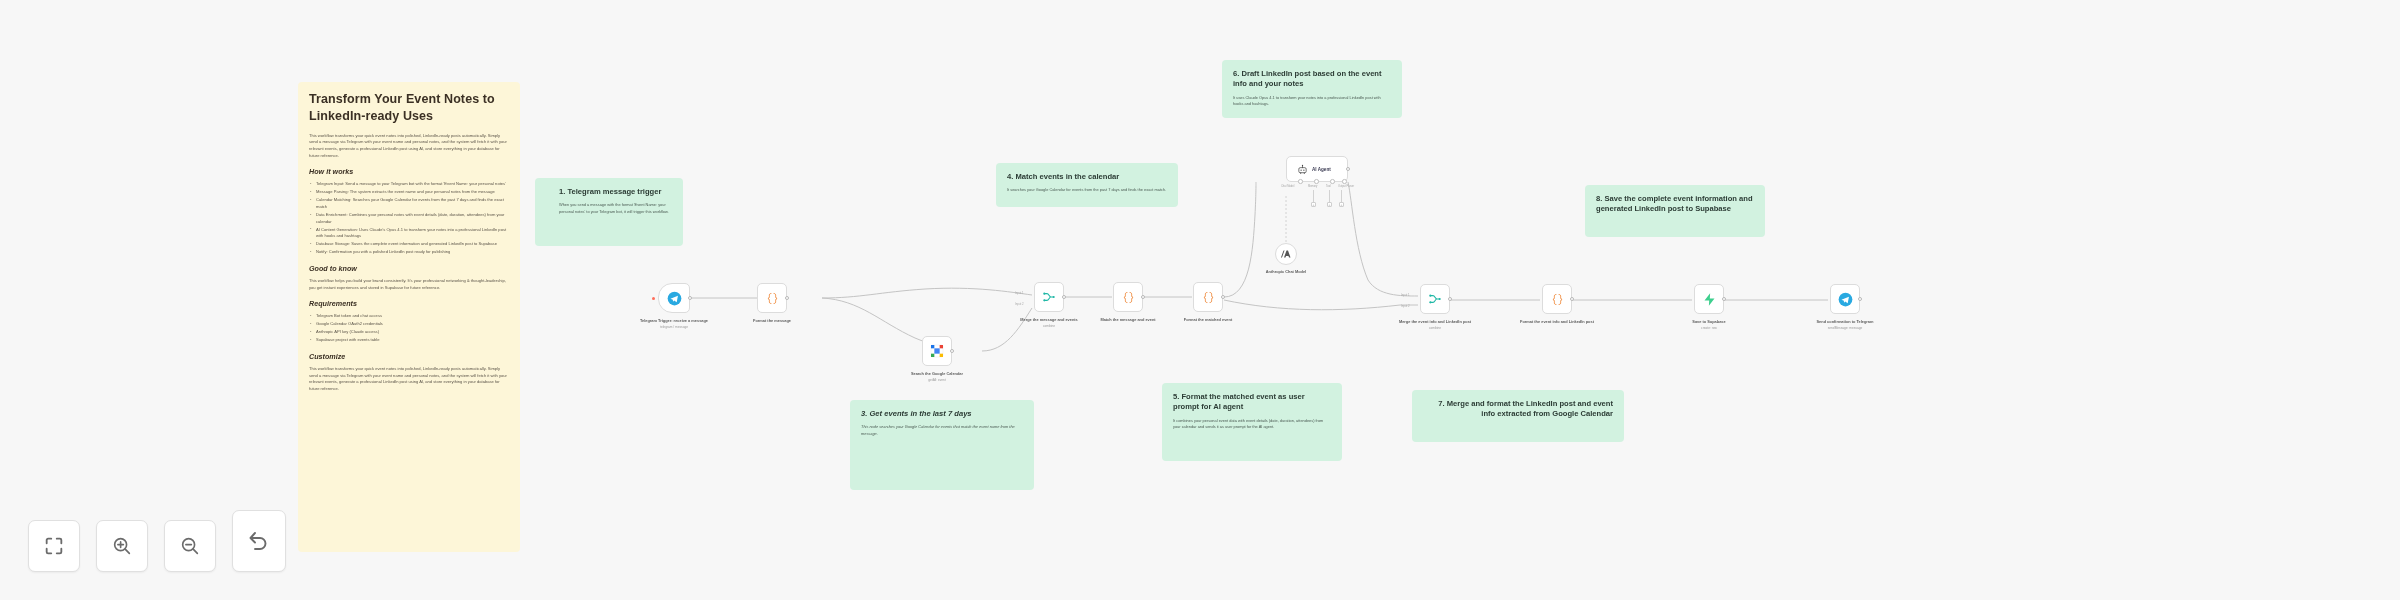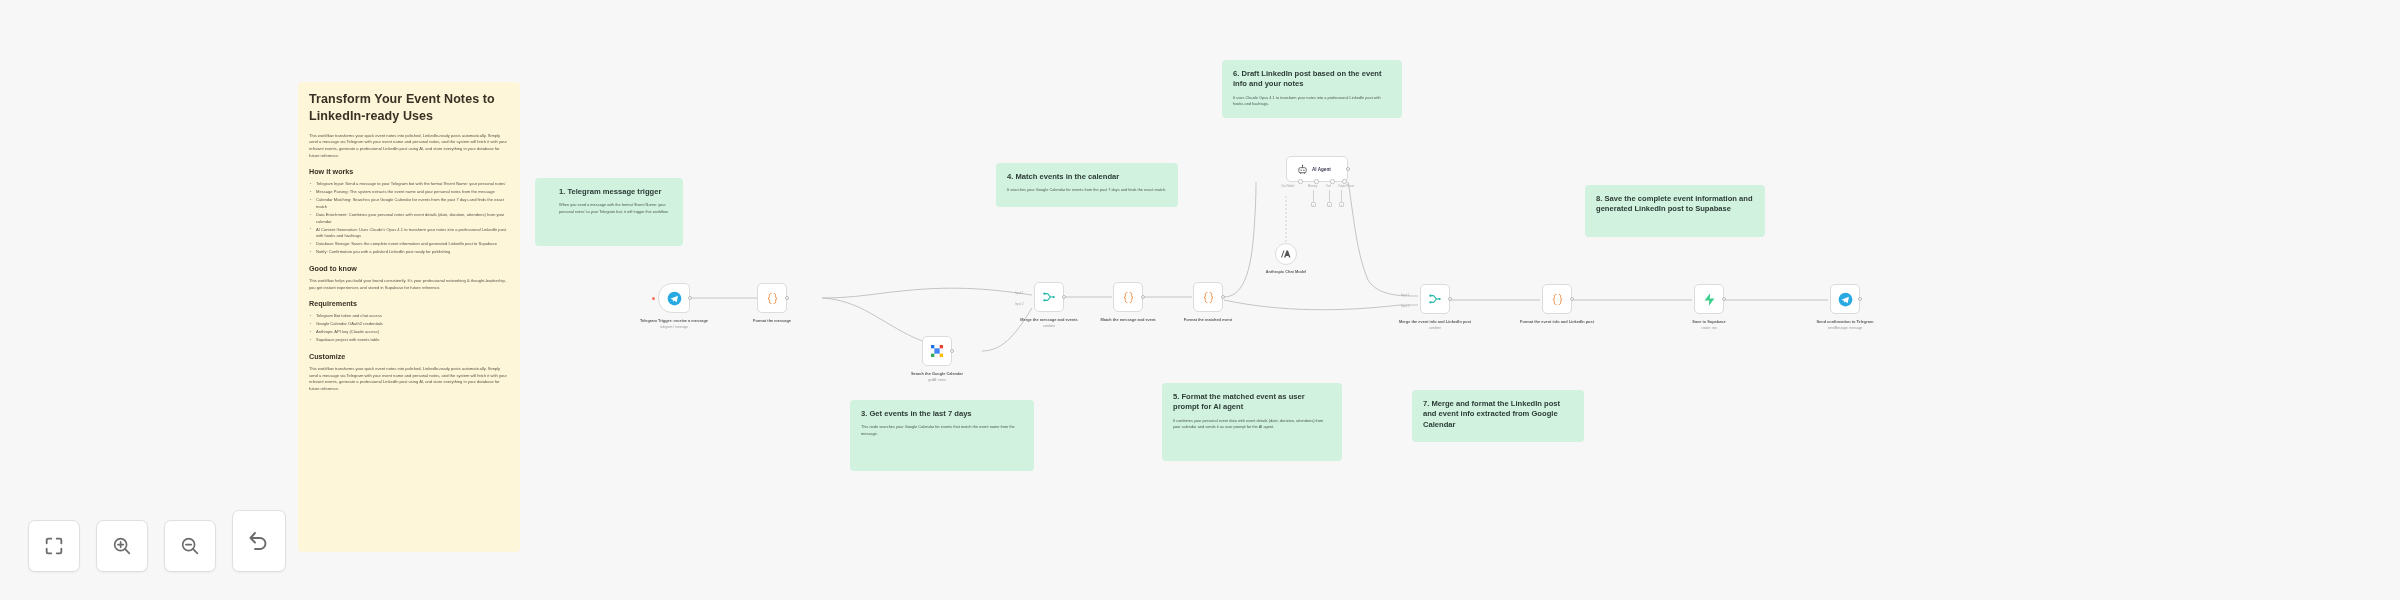--- a/index.html
+++ b/index.html
@@ -11,21 +11,21 @@
   }
   #canvas { position: relative; width: 2400px; height: 600px; background: #f7f7f7; }
 
   
   .sticky { position: absolute; border-radius: 4px; padding: 9px 11px; overflow: hidden; }
   .sticky.yellow { background: #fdf6d8; }
   .sticky.green  { background: #d2f2e0; }
 
   .sticky h1 { font-size: 12.5px; line-height: 1.35; color: #3b3024; font-weight: 700; letter-spacing: .1px; }
   .sticky h2 { font-size: 7.6px; line-height: 1.35; color: #2c3c35; font-weight: 700; margin-bottom: 5px; }
-  .sticky h3 { font-size: 7.2px; line-height: 1.4; color: #3b3024; font-weight: 700; margin: 8px 0 4px; }
+  .sticky h3 { font-size: 7.2px; line-height: 1.4; color: #3b3024; font-weight: 700; margin: 8px 0 4px; font-style: italic; }
   .sticky p  { font-size: 4.1px; line-height: 1.62; color: #5a5348; margin-bottom: 5px; }
   .sticky.green p { color: #4a5a52; font-size: 3.9px; }
   .sticky ul { list-style: none; margin-bottom: 4px; }
   .sticky li { font-size: 4.1px; line-height: 1.6; color: #5a5348; padding-left: 7px; position: relative; margin-bottom: 1.5px; }
   .sticky li::before { content: "•"; position: absolute; left: 1px; top: -.5px; color: #8a8170; }
 
   
   .node { position: absolute; background: #fff; border: 1px solid #dcdcdc;
           border-radius: 5px; display: flex; align-items: center; justify-content: center; }
   .node.sq { width: 30px; height: 30px; }
@@ -125,41 +125,41 @@
     <h3>Customize</h3>
     <p>This workflow transforms your quick event notes into polished, LinkedIn-ready posts automatically. Simply send a message via Telegram with your event name and personal notes, and the system will fetch it with your relevant events, generate a professional LinkedIn post using AI, and store everything in your database for future reference.</p>
   </div>
 
   <div class="sticky green" style="left:535px; top:178px; width:148px; height:68px;padding-left:24px;">
     <h2>1. Telegram message trigger</h2>
     <p>When you send a message with the format 'Event Name: your personal notes' to your Telegram bot, it will trigger this workflow.</p>
   </div>
 
 
-  <div class="sticky green" style="left:850px; top:400px; width:184px; height:71px;">
+  <div class="sticky green" style="left:850px; top:400px; width:184px; height:90px;font-style:italic;">
     <h2>3. Get events in the last 7 days</h2>
     <p>This node searches your Google Calendar for events that match the event name from the message.</p>
   </div>
 
   <div class="sticky green" style="left:996px; top:163px; width:182px; height:44px;">
     <h2>4. Match events in the calendar</h2>
     <p>It searches your Google Calendar for events from the past 7 days and finds the exact match.</p>
   </div>
 
   <div class="sticky green" style="left:1162px; top:383px; width:180px; height:78px;">
     <h2>5. Format the matched event as user prompt for AI agent</h2>
     <p>It combines your personal event data with event details (date, duration, attendees) from your calendar and sends it as user prompt for the AI agent.</p>
   </div>
 
   <div class="sticky green" style="left:1222px; top:60px; width:180px; height:58px;">
     <h2>6. Draft LinkedIn post based on the event info and your notes</h2>
     <p>It uses Claude Opus 4.1 to transform your notes into a professional LinkedIn post with hooks and hashtags.</p>
   </div>
 
-  <div class="sticky green" style="left:1412px; top:390px; width:172px; height:52px;">
+  <div class="sticky green" style="left:1412px; top:390px; width:212px; height:52px;text-align:right;">
     <h2>7. Merge and format the LinkedIn post and event info extracted from Google Calendar</h2>
   </div>
 
   <div class="sticky green" style="left:1585px; top:185px; width:180px; height:52px;">
     <h2>8. Save the complete event information and generated LinkedIn post to Supabase</h2>
   </div>
 
 
   <div class="node trigger" style="left:658px; top:283px;">
     <span class="dot-red"></span>

